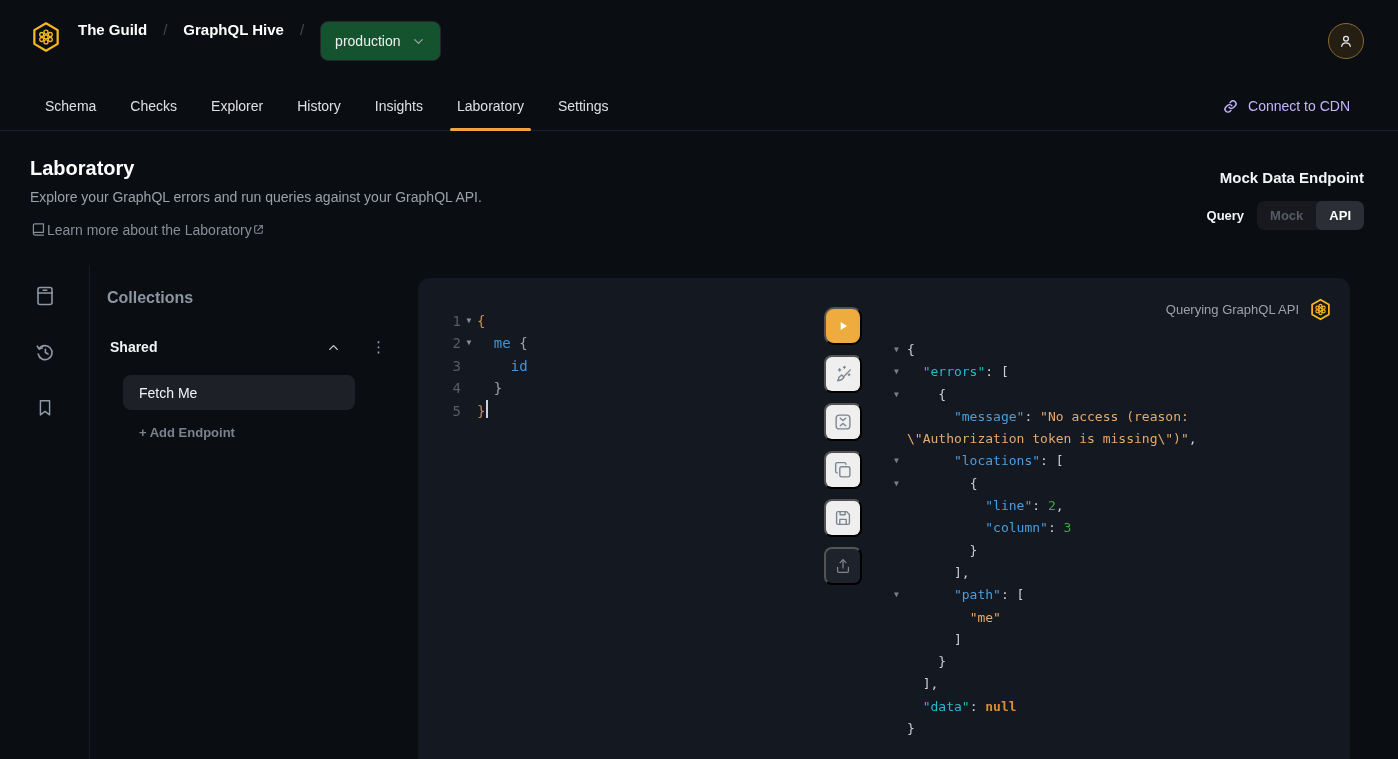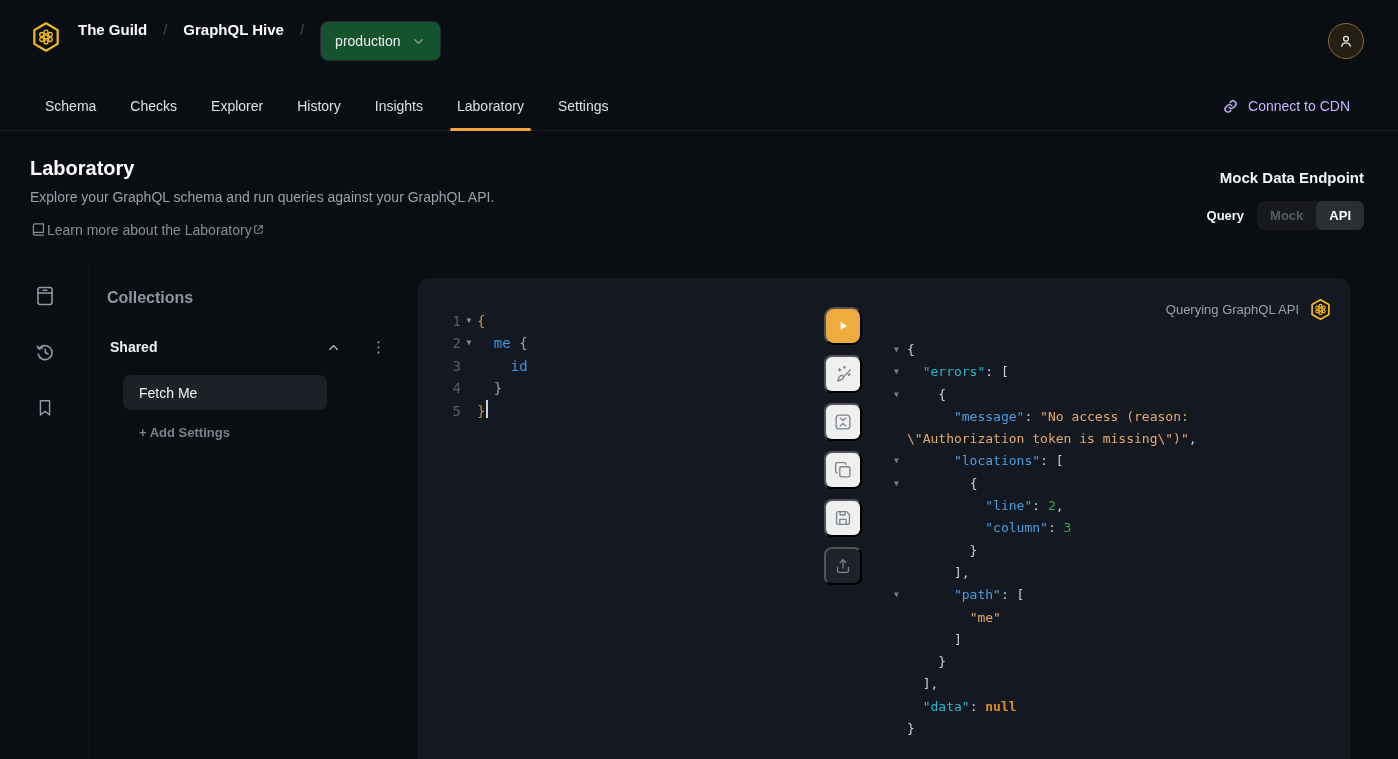--- a/index.html
+++ b/index.html
@@ -53,21 +53,21 @@
     align-items:center; padding-top:19px; gap:32px; }
   .rail-btn { color:#8e98a6; cursor:pointer; }
 
   .collections { flex:0 0 328px; padding:24px 45px 0 17px; }
   .col-heading { font-size:16px; font-weight:700; color:#8d95a2; }
   .group-row { margin-top:32px; display:flex; align-items:center; padding-left:3px; }
   .group-label { font-size:14px; font-weight:600; color:#f2f4f6; }
   .group-row .chev-up { margin-left:auto; color:#c6ccd4; cursor:pointer; }
   .kebab { margin-left:30px; margin-right:-12px; color:#9aa2ac; font-size:15px; letter-spacing:0;
     line-height:6px; cursor:pointer; width:14px; text-align:center; }
-  .op-item { margin-top:20px; margin-left:16px; width:204px; height:35px; background:#1d2127;
+  .op-item { margin-top:20px; margin-left:16px; width:232px; height:35px; background:#1d2127;
     border-radius:8px; display:flex; align-items:center; padding:0 16px; font-size:14px;
     color:#f2f4f6; cursor:pointer; }
   .add-op { margin-top:15px; margin-left:32px; font-size:13px; font-weight:600; color:#7b828c; cursor:pointer; }
 
   
   .gql-panel { flex:1; margin:13px 48px 0 0; background:#141820; border-radius:12px 12px 0 0;
     display:flex; position:relative; min-height:0; }
   .editor-pane { flex:0 0 402px; padding-top:32px; font-family:"DejaVu Sans Mono", monospace;
     font-size:14px; line-height:22.4px; }
   .toolbar { flex:0 0 46px; display:flex; flex-direction:column; align-items:center; padding-top:29px; }
@@ -156,21 +156,21 @@
         <path d="M14 11a4.2 4.2 0 0 0-6.3-.45l-2.2 2.2a4.2 4.2 0 0 0 5.95 5.95l1.25-1.25"></path>
       </svg>
     </span>
     <span>Connect to CDN</span>
   </div>
 </nav>
 
 <section class="page-head">
   <div>
     <h1 class="page-title">Laboratory</h1>
-    <div class="page-sub">Explore your GraphQL schema and run queries against your GraphQL API.</div>
+    <div class="page-sub">Explore your GraphQL errors and run queries against your GraphQL API.</div>
     <div class="learn">
       <span>
         <svg width="17" height="17" viewBox="0 0 24 24" fill="none" stroke="currentColor" stroke-width="1.7" stroke-linecap="round" stroke-linejoin="round">
           <path d="M19 20H7a2.2 2.2 0 0 1-2.2-2.2V6A2 2 0 0 1 6.8 4H19v12.2H7a1.9 1.9 0 0 0-2.2 1.8"></path>
         </svg>
       </span>
       <span>Learn more about the Laboratory</span>
       <span>
         <svg width="13" height="13" viewBox="0 0 24 24" fill="none" stroke="currentColor" stroke-width="2" stroke-linecap="round" stroke-linejoin="round">
           <path d="M9.5 5H6.7A1.7 1.7 0 0 0 5 6.7v10.6A1.7 1.7 0 0 0 6.7 19h10.6a1.7 1.7 0 0 0 1.7-1.7v-2.8"></path>
@@ -221,21 +221,21 @@
     <div class="group-row">
       <span class="group-label">Shared</span>
       <span class="chev-up">
         <svg width="15" height="15" viewBox="0 0 24 24" fill="none" stroke="currentColor" stroke-width="2.2" stroke-linecap="round" stroke-linejoin="round">
             <polyline points="6,15 12,9 18,15"></polyline>
           </svg>
       </span>
       <span class="kebab">⋮</span>
     </div>
     <div class="op-item">Fetch Me</div>
-    <div class="add-op">+ Add Settings</div>
+    <div class="add-op">+ Add Endpoint</div>
   </section>
 
   <section class="gql-panel">
 
     <div class="editor-pane">
       <div id="editor-code">
           <div class="code-line"><span class="gut-num">1</span><span class="fold">▼</span><span class="tk-bhl">{</span></div>
           <div class="code-line"><span class="gut-num">2</span><span class="fold">▼</span><span>  </span><span class="tk-field">me</span><span> </span><span class="tk-br">{</span></div>
           <div class="code-line"><span class="gut-num">3</span><span class="fold"></span><span>    </span><span class="tk-field">id</span></div>
           <div class="code-line"><span class="gut-num">4</span><span class="fold"></span><span>  </span><span class="tk-br">}</span></div>

